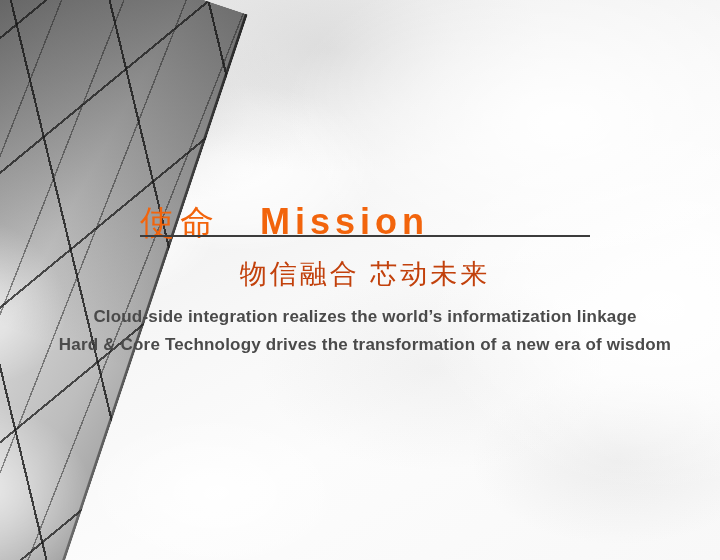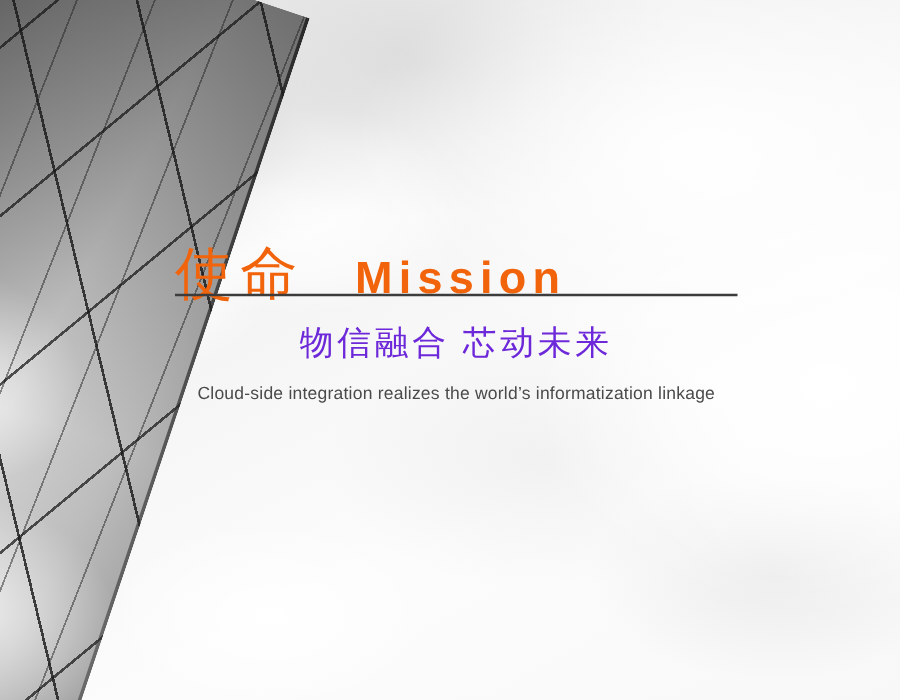--- a/index.html
+++ b/index.html
@@ -102,21 +102,21 @@
     z-index:5;
   }
 
   .title-row {
     position:absolute;
     left:140px; top:168px;
     display:flex; align-items:baseline;
     white-space:nowrap;
   }
   .title-cn {
-    font-size:46px;
+    font-size:34px;
     font-weight:400;
     color:#F2640C;
     letter-spacing:6px;
     line-height:1;
   }
   .title-en {
     font-size:36px;
     font-weight:bold;
     color:#F2640C;
     letter-spacing:5px;
@@ -132,35 +132,35 @@
     background:#3c3c3c;
   }
 
   .subtitle-cn {
     position:absolute;
     left:140px; top:258px;
     width:450px;
     text-align:center;
     font-size:27px;
     font-weight:400;
-    color:#6d28d9;
+    color:#c2410c;
     letter-spacing:3px;
     line-height:1.25;
   }
 
   .subtitle-en {
     position:absolute;
     left:40px; top:303px;
     width:650px;
     text-align:center;
     color:#4a4a4a;
   }
   .subtitle-en p {
-    font-size:14px;
-    font-weight:400;
+    font-size:17px;
+    font-weight:700;
     letter-spacing:.18px;
     line-height:1.62;
   }
 </style>
 </head>
 <body>
 
 <div class="banner">
 
   <div class="sky"></div>
@@ -181,16 +181,17 @@
       <span class="title-cn">使命</span>
       <span class="title-en">Mission</span>
     </div>
 
     <div class="divider"></div>
 
     <div class="subtitle-cn">物信融合 芯动未来</div>
 
     <div class="subtitle-en">
       <p>Cloud-side integration realizes the world’s informatization linkage</p>
+      <p>Hard &amp; Core Technology drives the transformation of a new era of wisdom</p>
     </div>
 
   </div>
 </div>
 
 </body></html>

